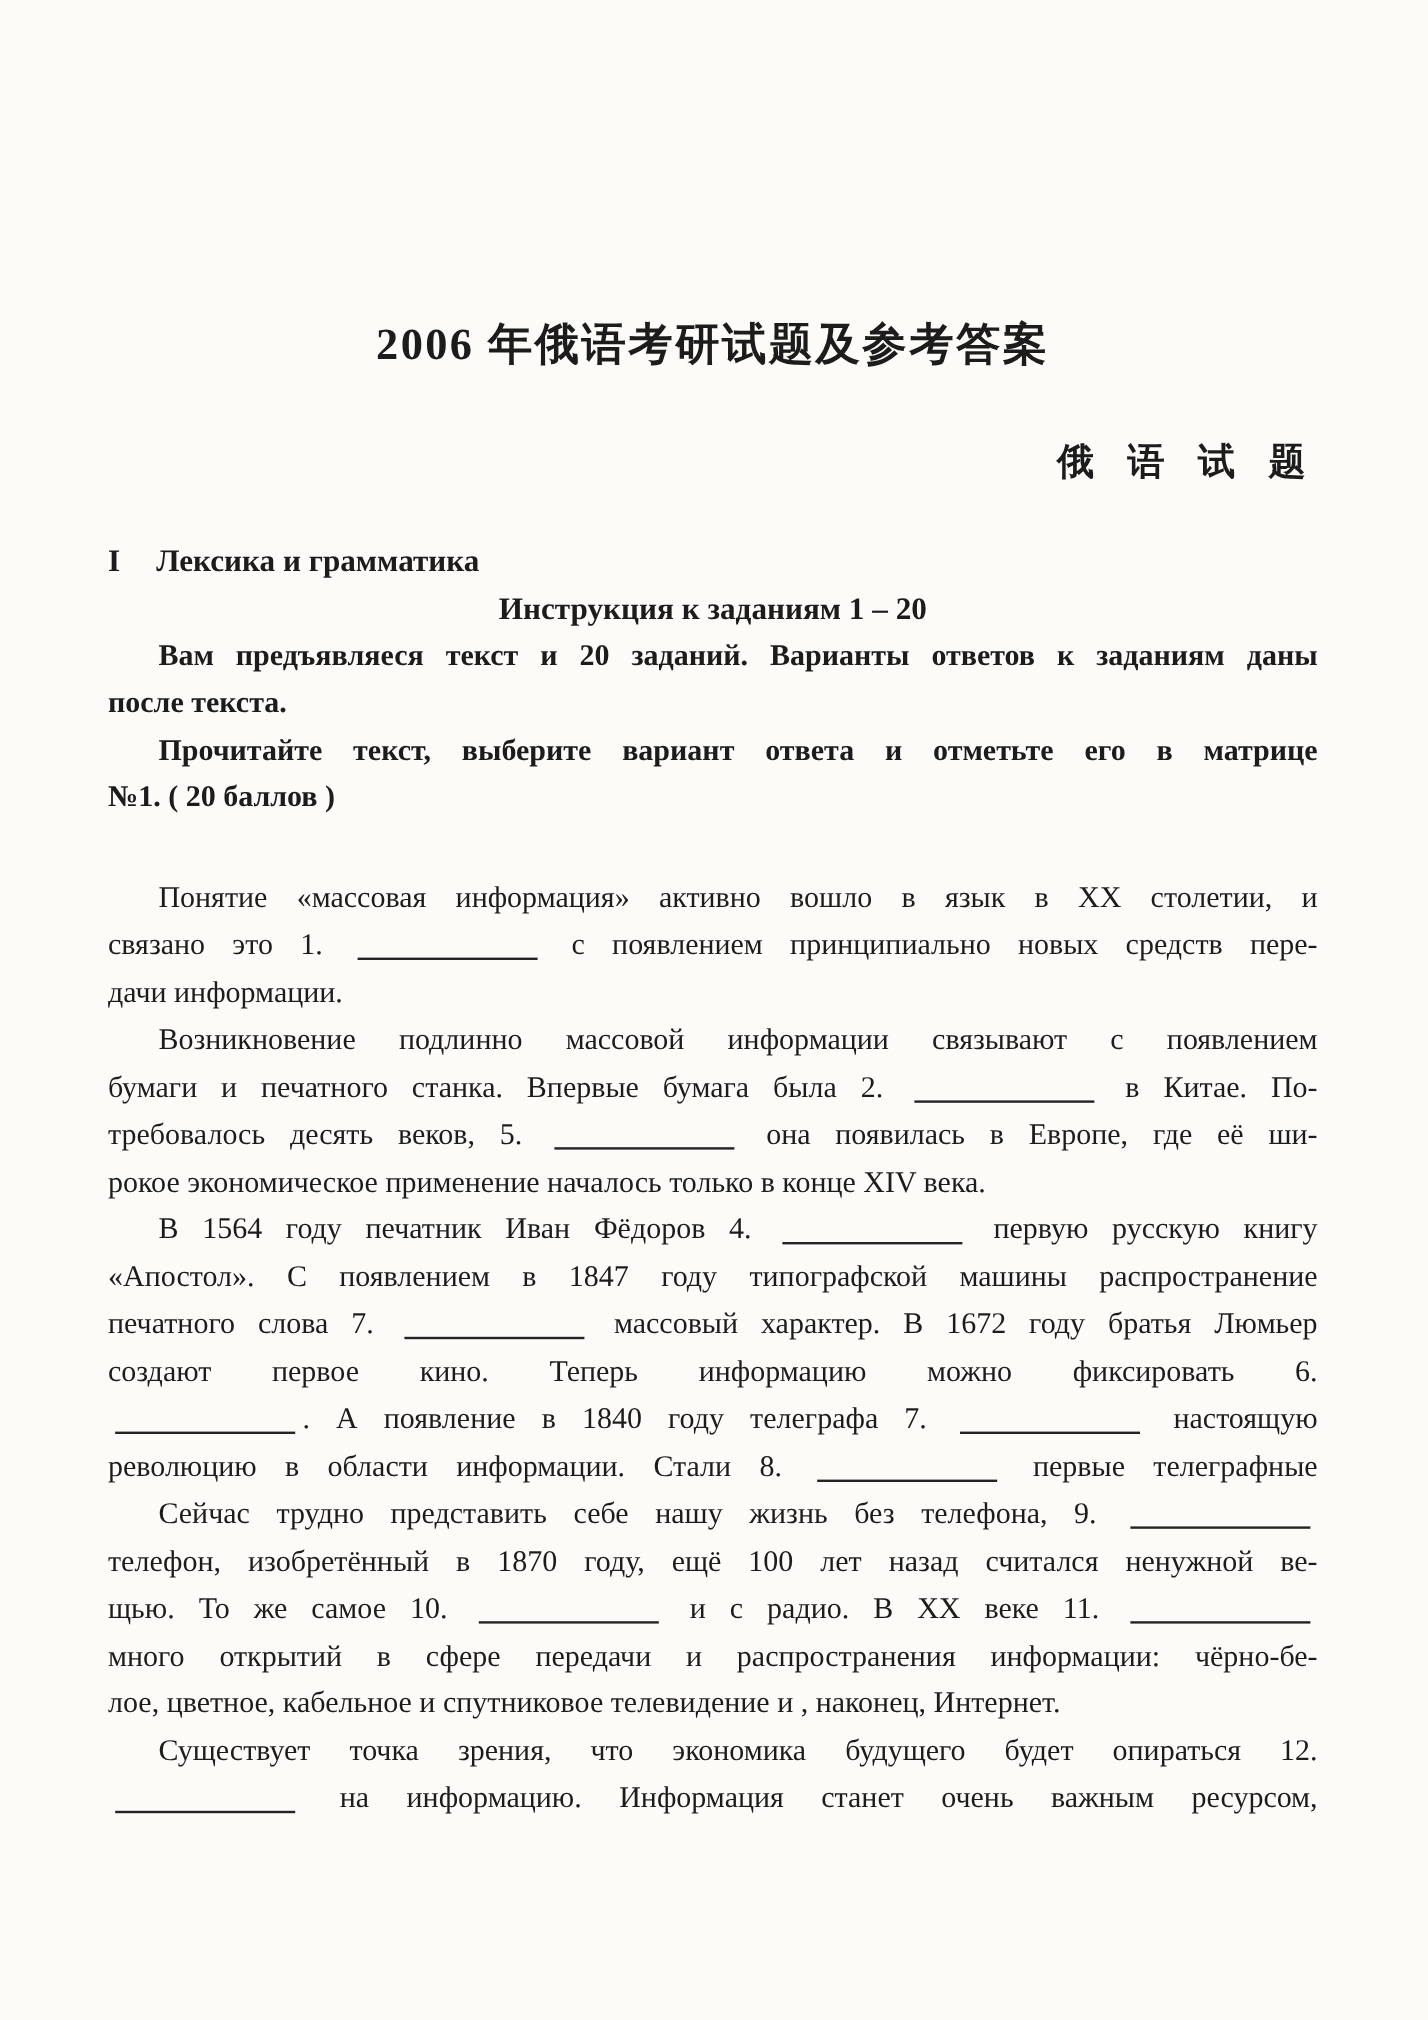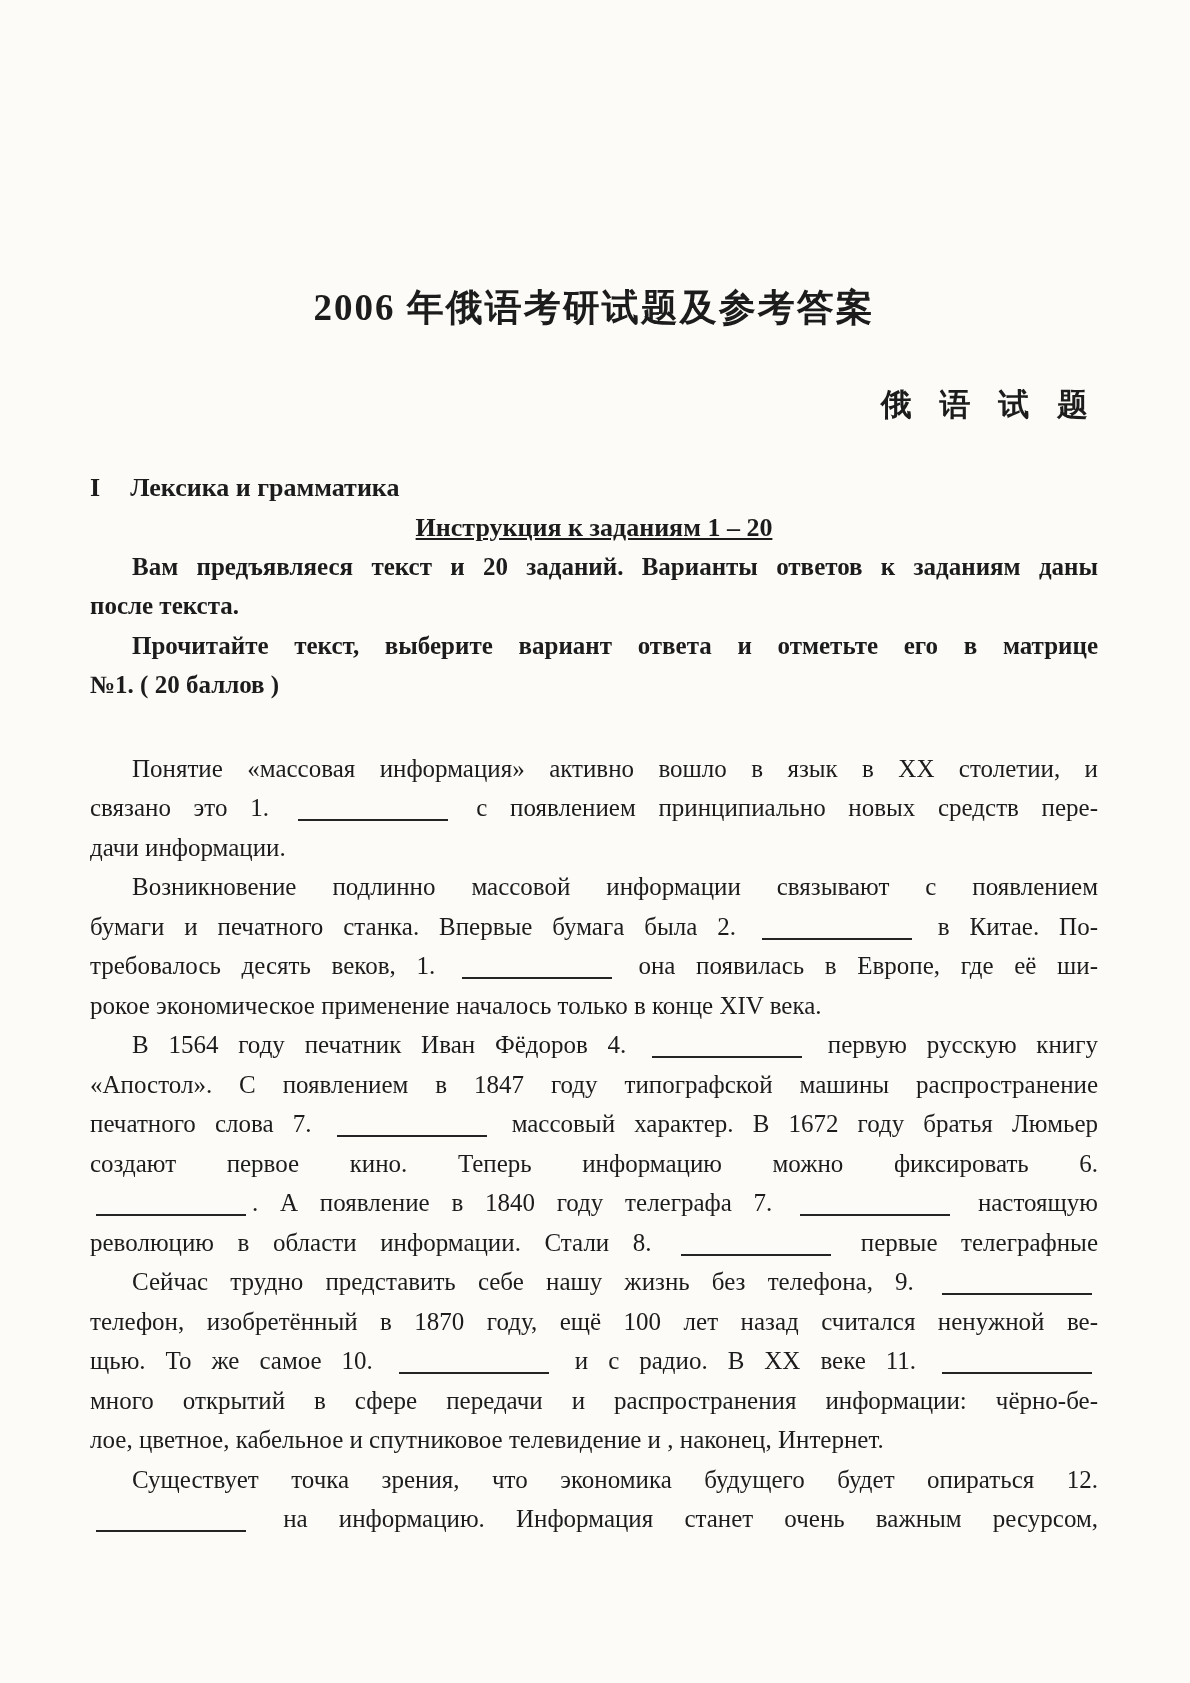--- a/index.html
+++ b/index.html
@@ -15,21 +15,20 @@
     background: #fcfbf8;
     color: #1c1c1c;
     font-family: "Liberation Serif", "DejaVu Serif", serif;
     overflow: hidden;
     box-sizing: border-box;
   }
   .content {
     box-sizing: border-box;
     width: 100%;
     padding: 0 92px 0 90px;
-    margin-top: 20px;
   }
   .doc-title {
     margin: 0;
     padding-top: 266px;
     text-align: center;
     font-size: 37px;
     font-weight: bold;
     letter-spacing: 2px;
     line-height: 1.2;
   }
@@ -52,21 +51,20 @@
   }
   .sec-heading .numeral {
     display: inline-block;
     margin-right: 30px;
   }
   .sec-subheading {
     text-align: center;
     font-weight: bold;
     font-size: 26px;
     line-height: 39px;
-    text-decoration: underline;
   }
   .instr-block {
     font-weight: bold;
   }
   .body-block {
     margin-top: 44px;
   }
   .line {
     font-size: 25px;
     line-height: 39.5px;
@@ -111,21 +109,21 @@
         <div class="line indent justify"><span>Прочитайте текст, выберите вариант ответа и отметьте его в матрице</span></div>
         <div class="line"><span>№1. ( 20 баллов )</span></div>
       </div>
 
     <div class="body-block" id="body-lines">
         <div class="line indent justify"><span>Понятие «массовая информация» активно вошло в язык в XX столетии, и</span></div>
         <div class="line justify"><span>связано это 1.</span> <span class="blank"></span> <span>с появлением принципиально новых средств пере-</span></div>
         <div class="line"><span>дачи информации.</span></div>
         <div class="line indent justify"><span>Возникновение подлинно массовой информации связывают с появлением</span></div>
         <div class="line justify"><span>бумаги и печатного станка. Впервые бумага была 2.</span> <span class="blank"></span> <span>в Китае. По-</span></div>
-        <div class="line justify"><span>требовалось десять веков, 1.</span> <span class="blank"></span> <span>она появилась в Европе, где её ши-</span></div>
+        <div class="line justify"><span>требовалось десять веков, 5.</span> <span class="blank"></span> <span>она появилась в Европе, где её ши-</span></div>
         <div class="line"><span>рокое экономическое применение началось только в конце XIV века.</span></div>
         <div class="line indent justify"><span>В 1564 году печатник Иван Фёдоров 4.</span> <span class="blank"></span> <span>первую русскую книгу</span></div>
         <div class="line justify"><span>«Апостол». С появлением в 1847 году типографской машины распространение</span></div>
         <div class="line justify"><span>печатного слова 7.</span> <span class="blank"></span> <span>массовый характер. В 1672 году братья Люмьер</span></div>
         <div class="line justify"><span>создают первое кино. Теперь информацию можно фиксировать 6.</span></div>
         <div class="line justify"><span class="blank"></span><span>. А появление в 1840 году телеграфа 7.</span> <span class="blank"></span> <span>настоящую</span></div>
         <div class="line justify"><span>революцию в области информации. Стали 8.</span> <span class="blank"></span> <span>первые телеграфные</span></div>
         <div class="line indent justify"><span>Сейчас трудно представить себе нашу жизнь без телефона, 9.</span> <span class="blank"></span></div>
         <div class="line justify"><span>телефон, изобретённый в 1870 году, ещё 100 лет назад считался ненужной ве-</span></div>
         <div class="line justify"><span>щью. То же самое 10.</span> <span class="blank"></span> <span>и с радио. В XX веке 11.</span> <span class="blank"></span></div>

